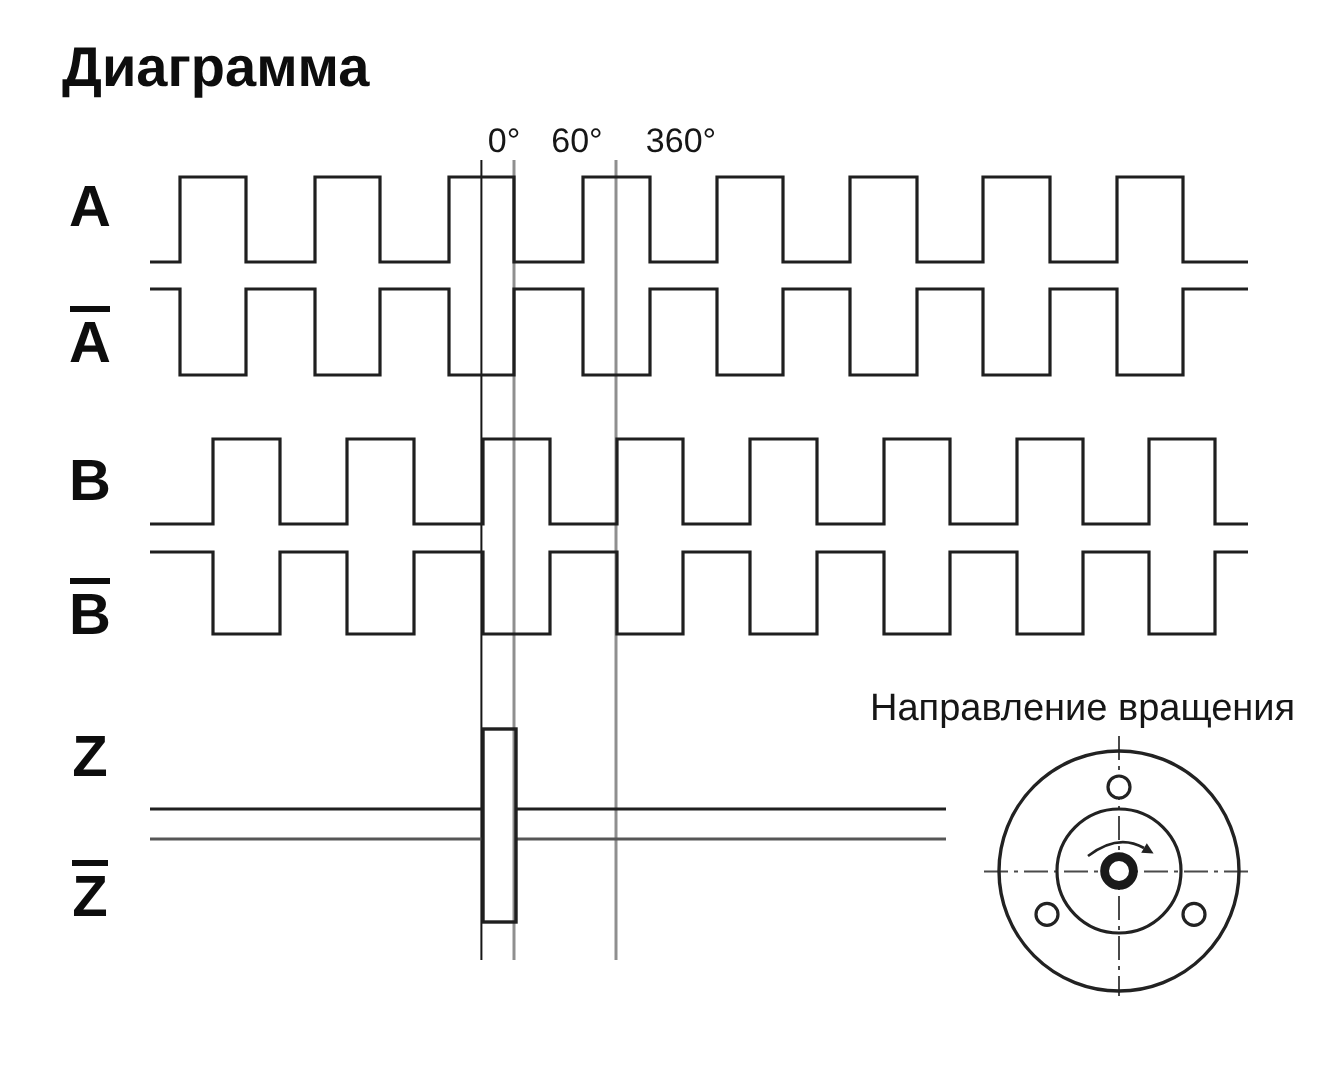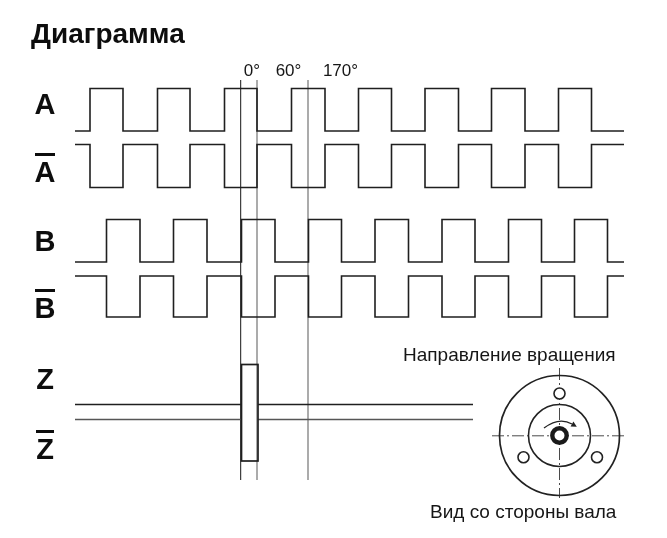--- a/index.html
+++ b/index.html
@@ -16,21 +16,21 @@
     position:absolute;top:61px;transform:translateX(-50%);
     font-size:17px;color:#161616;white-space:nowrap;
   }
   .sig-label{
     position:absolute;left:28px;width:34px;text-align:center;
     font-size:29px;font-weight:bold;color:#0d0d0d;line-height:1;
   }
   .sig-label .txt{display:inline-block;line-height:1;}
   .sig-label.inv .txt{border-top:3px solid #0d0d0d;padding-top:2px;}
   .caption{
-    position:absolute;font-size:19px;color:#161616;white-space:nowrap;
+    position:absolute;font-size:19px;color:#161616;white-space:nowrap;margin-left:32px;
   }
 </style>
 </head>
 <body>
 
 <div class="canvas">
 
   <svg id="scene" width="667" height="538" viewBox="0 0 667 538">
       <line x1="240.7" y1="80" x2="240.7" y2="480" stroke="#161616" stroke-width="1"></line>
       <line x1="257" y1="80" x2="257" y2="480" stroke="#8f8f8f" stroke-width="1.5"></line>
@@ -51,24 +51,23 @@
       <circle cx="523.5" cy="457.2" r="5.5" fill="#fff" stroke="#222" stroke-width="1.6"></circle>
       <circle cx="597" cy="457.2" r="5.5" fill="#fff" stroke="#222" stroke-width="1.6"></circle>
       <path d="M 544 428 Q 559 416.5 572 424" fill="none" stroke="#222" stroke-width="1.3"></path>
       <polygon points="576.8,426.8 570.6,426.4 573.4,421.6" fill="#222"></polygon>
     </svg>
 
   <h1 class="page-title">Диаграмма</h1>
 
   <span class="angle" style="left:252px">0°</span>
   <span class="angle" style="left:288.5px">60°</span>
-  <span class="angle" style="left:340.5px">170°</span>
+  <span class="angle" style="left:340.5px">360°</span>
 
   <div class="sig-label" style="top:90px"><span class="txt">A</span></div>
   <div class="sig-label inv" style="top:153px"><span class="txt">A</span></div>
   <div class="sig-label" style="top:227px"><span class="txt">B</span></div>
   <div class="sig-label inv" style="top:289px"><span class="txt">B</span></div>
   <div class="sig-label" style="top:365px"><span class="txt">Z</span></div>
   <div class="sig-label inv" style="top:430px"><span class="txt">Z</span></div>
 
   <div class="caption" style="left:403px;top:344px">Направление вращения</div>
-  <div class="caption" style="left:430px;top:501px">Вид со стороны вала</div>
 </div>
 
 </body></html>

